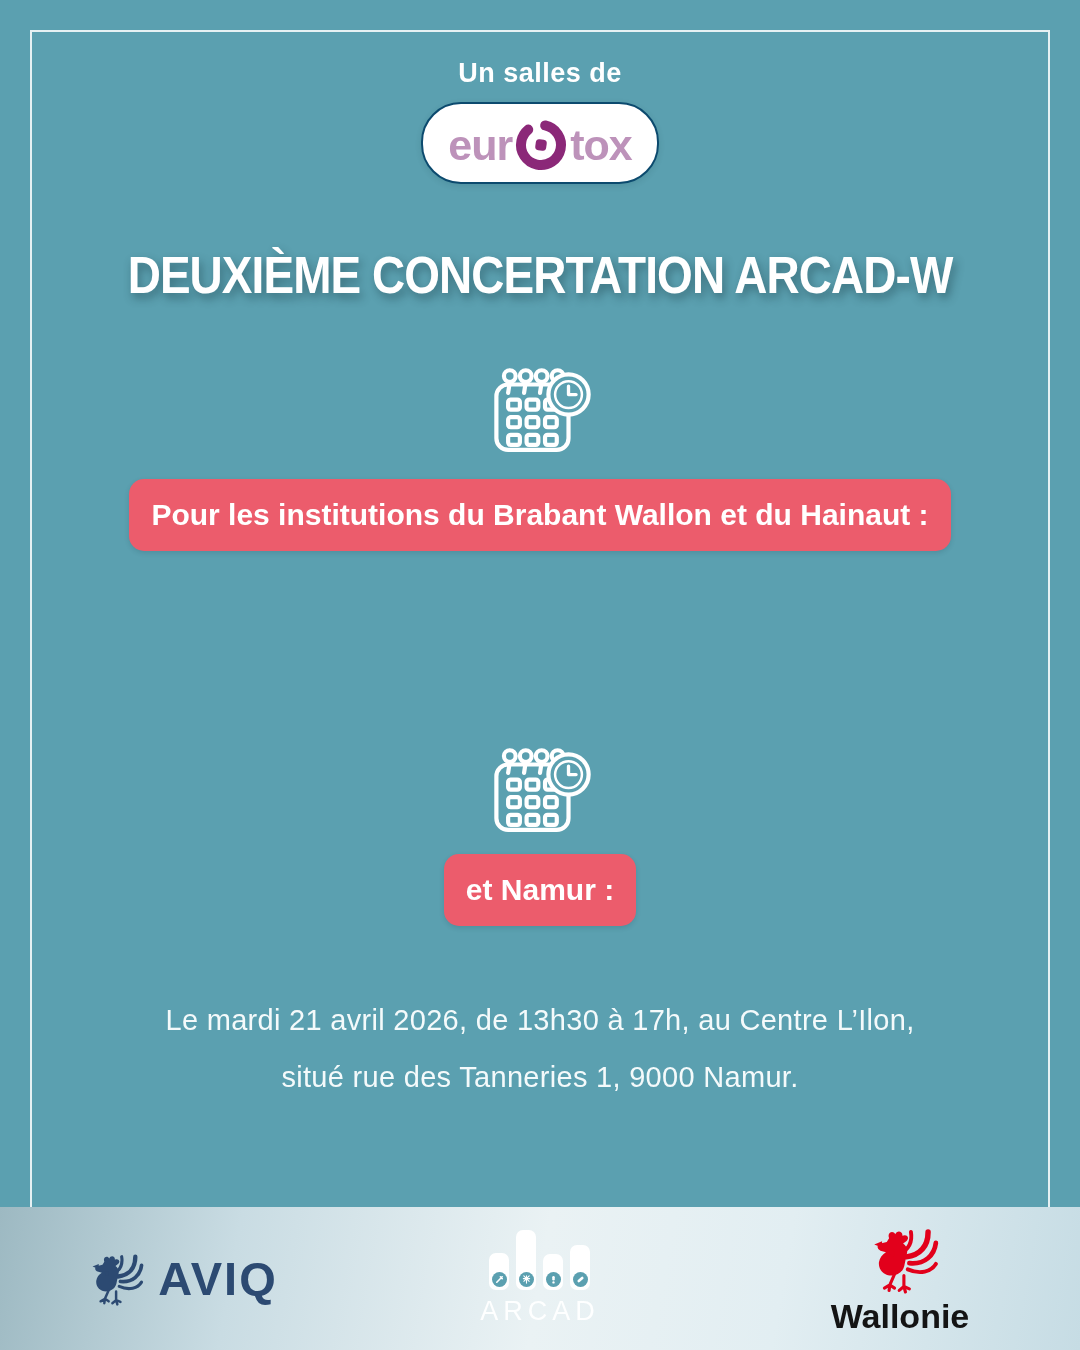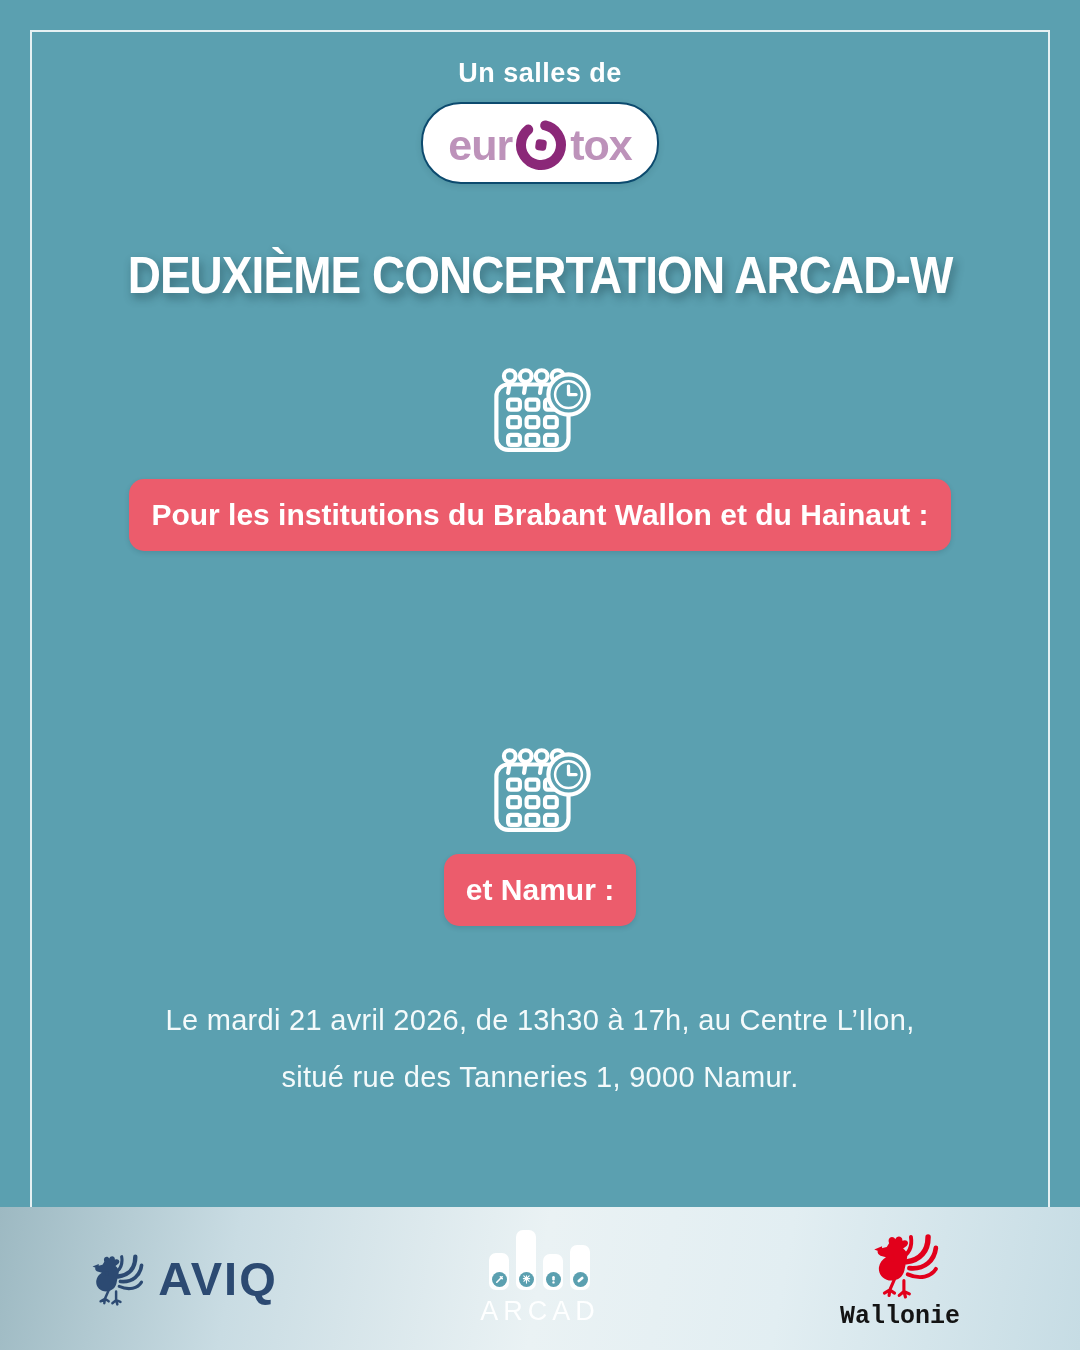--- a/index.html
+++ b/index.html
@@ -89,21 +89,21 @@
   .b-h1{height:37px;} .b-h2{height:60px;} .b-h3{height:36px;} .b-h4{height:45px;}
   .arcad-label{
     color:rgba(255,255,255,.95);font-size:27px;letter-spacing:5px;
     font-weight:400;
   }
 
   .aviq{display:flex;align-items:center;gap:14px;color:#2C4A72;}
   .aviq-label{font-weight:bold;font-size:47px;letter-spacing:2px;}
 
   .wallonie{display:flex;flex-direction:column;align-items:center;color:#E2001B;}
-  .wallonie-label{color:#141414;font-weight:bold;font-size:25px;letter-spacing:0;margin-top:-2px;font-family:Liberation Mono, monospace;}
+  .wallonie-label{color:#141414;font-weight:bold;font-size:34px;letter-spacing:0;margin-top:-2px;}
 </style>
 </head>
 <body>
 
 <svg width="0" height="0" style="position:absolute">
   <symbol id="rooster" viewBox="0 0 100 100">
     <g fill="none" stroke="currentColor" stroke-linecap="round">
       <path stroke-width="7" d="M58 46 C76 44 86 32 86 14"></path>
       <path stroke-width="6" d="M62 54 C82 56 94 44 96 28"></path>
       <path stroke-width="5" d="M60 62 C76 69 90 65 96 55"></path>

